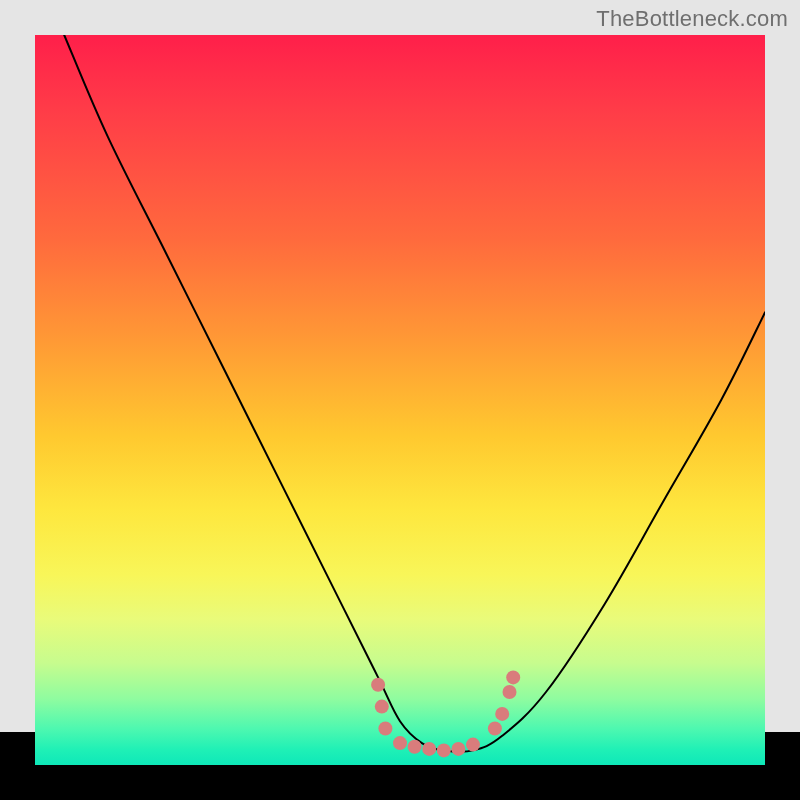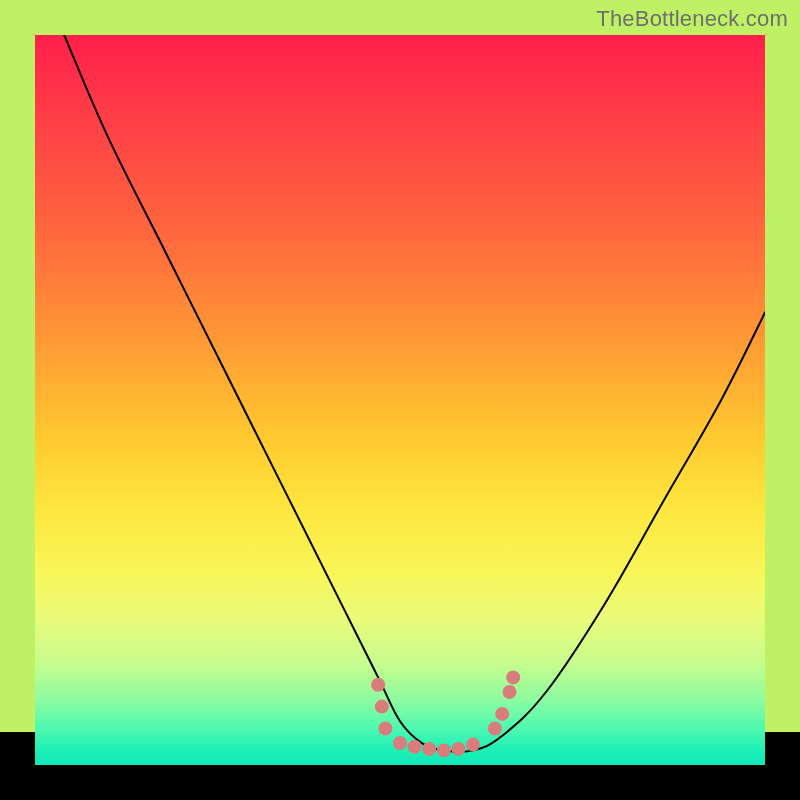--- a/index.html
+++ b/index.html
@@ -8,21 +8,21 @@
     width: 800px;
     height: 800px;
     background: #000;
     overflow: hidden;
     font-family: Arial, Helvetica, sans-serif;
   }
   .stage {
     position: relative;
     width: 800px;
     height: 732px;
-    background: #bef264;
+    background: #e5e5e5;
   }
   
   .plot {
     position: absolute;
     left: 35px;
     top: 35px;
     width: 730px;
     height: 730px;
     
     background: linear-gradient(

